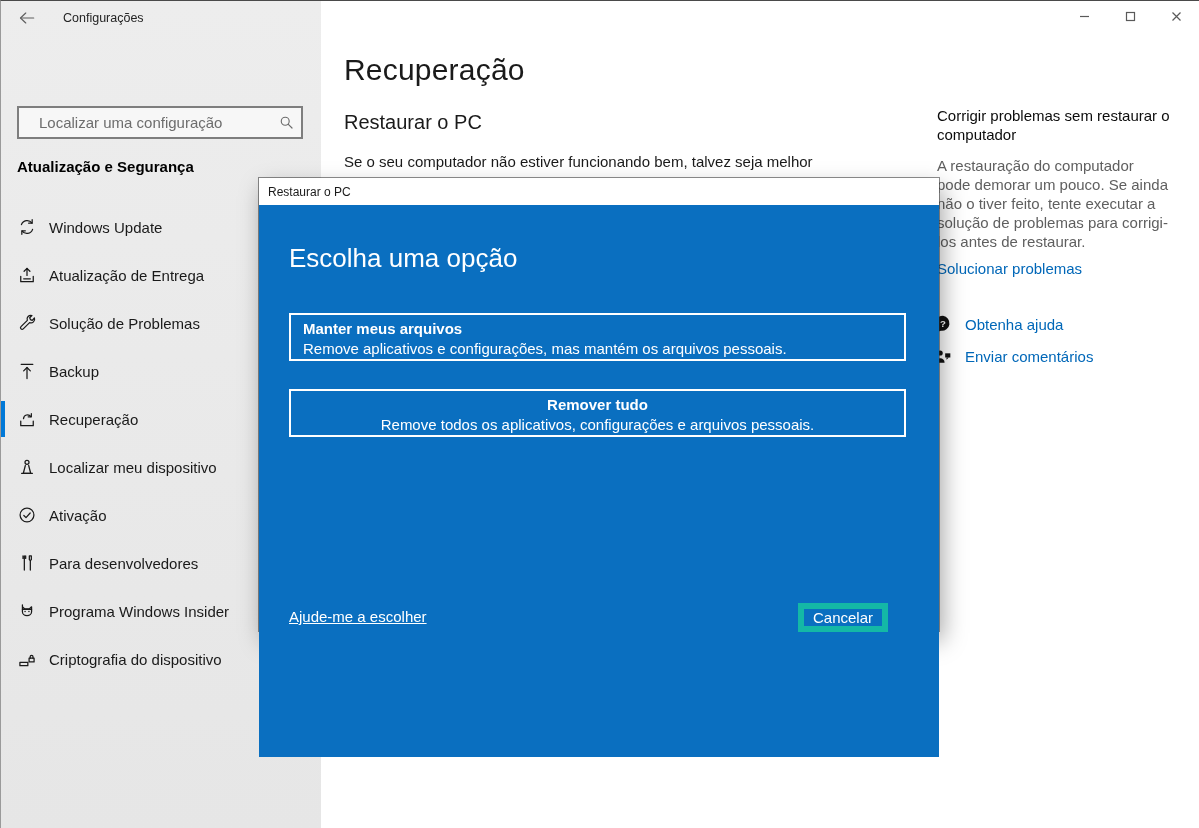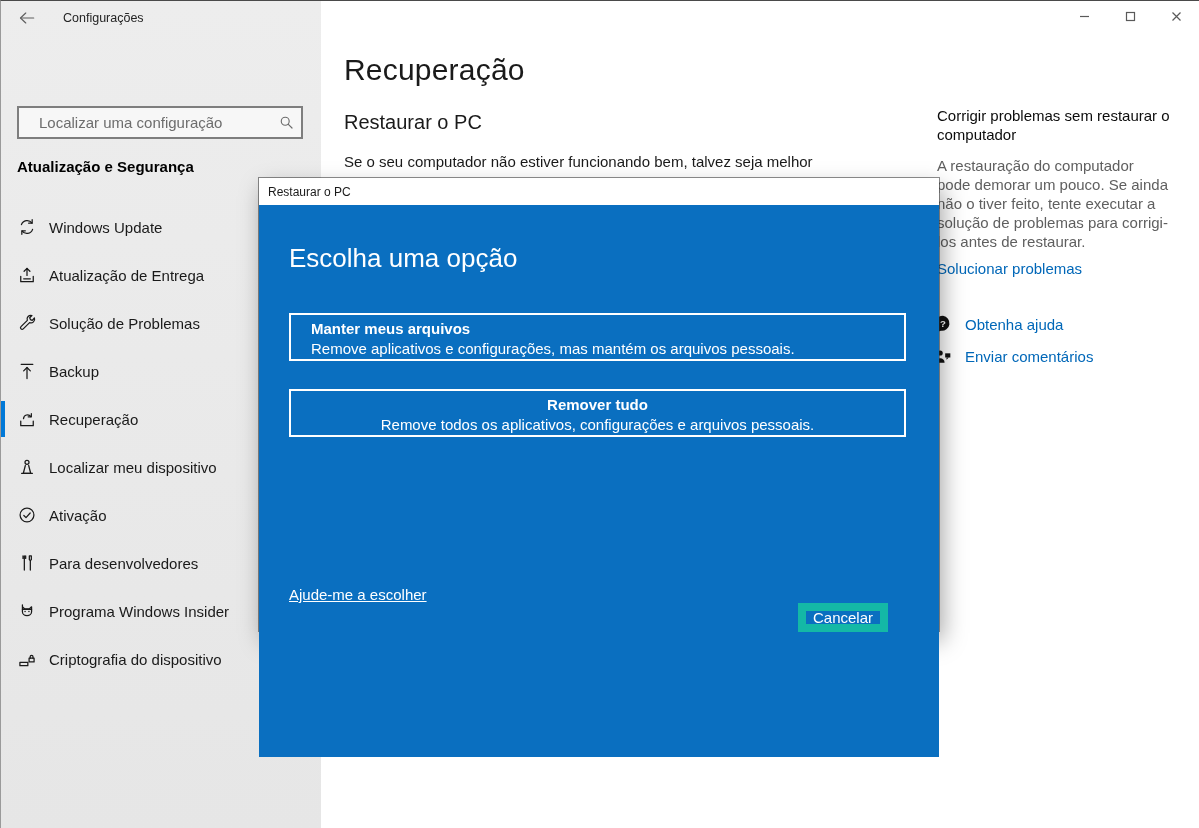--- a/index.html
+++ b/index.html
@@ -54,27 +54,27 @@
   .help-row .h-ic{width:20px;height:20px;margin-right:12px;}
   .help-row .h-lbl{font-size:15px;color:var(--link);}
 
   
   .dialog{position:absolute;left:258px;top:177px;width:680px;height:453px;z-index:10;
           box-shadow:0 0 0 1px rgba(50,50,50,.55), 4px 10px 22px rgba(0,0,0,.35);}
   .dialog-titlebar{height:27px;background:#fff;display:flex;align-items:center;}
   .dialog-title{margin-left:9px;font-size:12px;color:#1a1a1a;}
   .dialog-body{position:relative;height:552px;background:var(--dialog-bg);color:#fff;}
   .dialog-heading{position:absolute;left:30px;top:38px;font-size:26px;font-weight:300;color:#fff;}
-  .option-box{position:absolute;left:30px;width:617px;height:48px;border:2px solid #fff;padding:3px 20px;cursor:pointer;}
+  .option-box{position:absolute;left:30px;width:617px;height:48px;border:2px solid #fff;padding:3px 12px;cursor:pointer;}
   .option-box.opt0{top:108px;}
   .option-box.opt1{top:184px;text-align:center;}
   .option-title{font-size:15px;font-weight:700;line-height:21px;color:#fff;}
   .option-desc{font-size:15px;line-height:20px;color:#fff;}
-  .dialog-help-link{position:absolute;left:30px;top:381px;font-size:15px;color:#fff;text-decoration:underline;cursor:pointer;}
-  .cancel-btn{position:absolute;right:51px;top:398px;width:90px;height:29px;border:8px solid #14b8a6;background:transparent;
+  .dialog-help-link{position:absolute;left:30px;top:403px;font-size:15px;color:#fff;text-decoration:underline;cursor:pointer;}
+  .cancel-btn{position:absolute;right:51px;top:398px;width:90px;height:29px;border:6px solid #14b8a6;background:transparent;
               color:#fff;font-family:"Liberation Sans",sans-serif;font-size:15px;display:flex;align-items:center;justify-content:center;cursor:pointer;margin-left:13px;}
 </style>
 </head>
 <body>
 
 <div class="screen">
 
   <div class="sidebar">
 
     <div class="back-btn">

